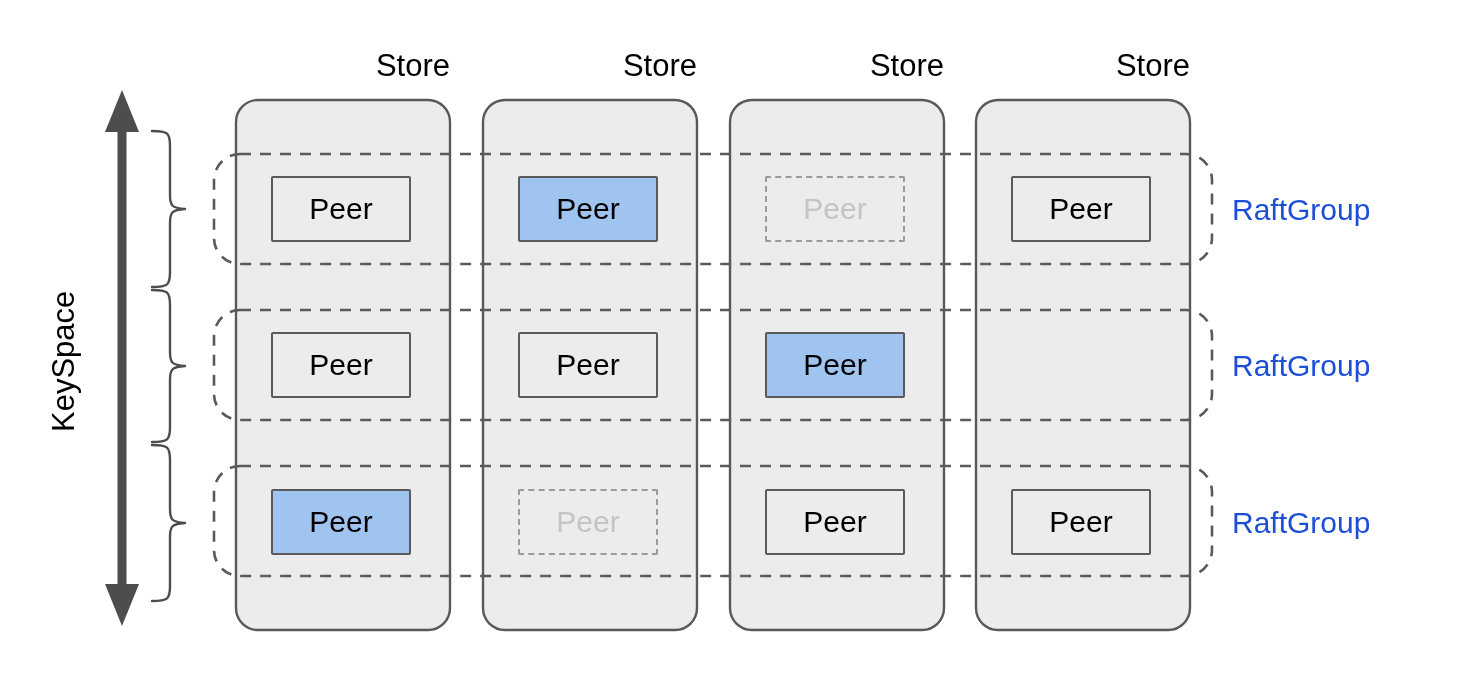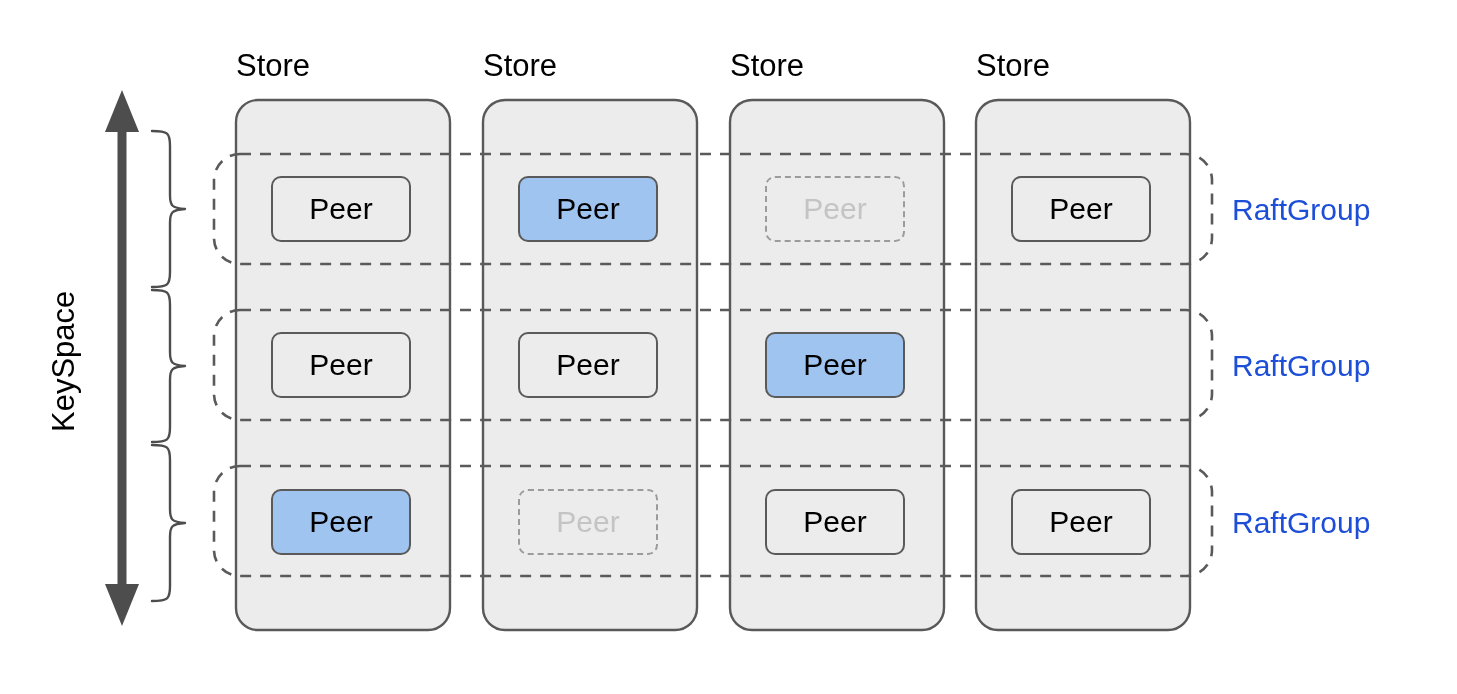--- a/index.html
+++ b/index.html
@@ -24,35 +24,35 @@
     left: 0;
     top: 0;
     width: 1457px;
     height: 694px;
   }
 
   
   .store-label {
     position: absolute;
     width: 214px;
-    text-align: left;
+    text-align: right;
     font-size: 31px;
     line-height: 1;
     color: #000000;
     top: 50px;
     letter-spacing: 0px;
     white-space: nowrap;
   }
 
   
   .peer {
     position: absolute;
     width: 140px;
     height: 66px;
-    border-radius: 10px;
+    border-radius: 2px;
     box-sizing: border-box;
     display: flex;
     align-items: center;
     justify-content: center;
     font-size: 30px;
     line-height: 1;
   }
   .peer-normal {
     background: #ececec;
     border: 2px solid #5a5a5a;

